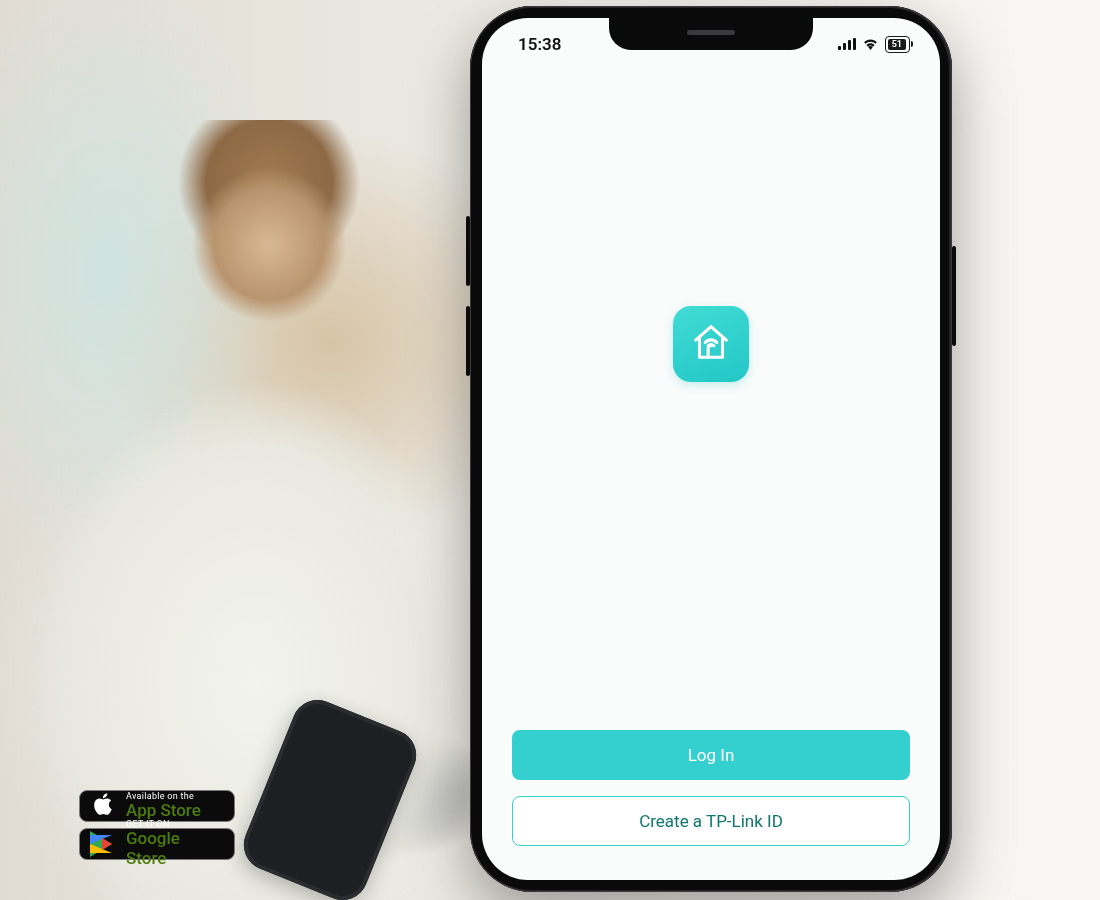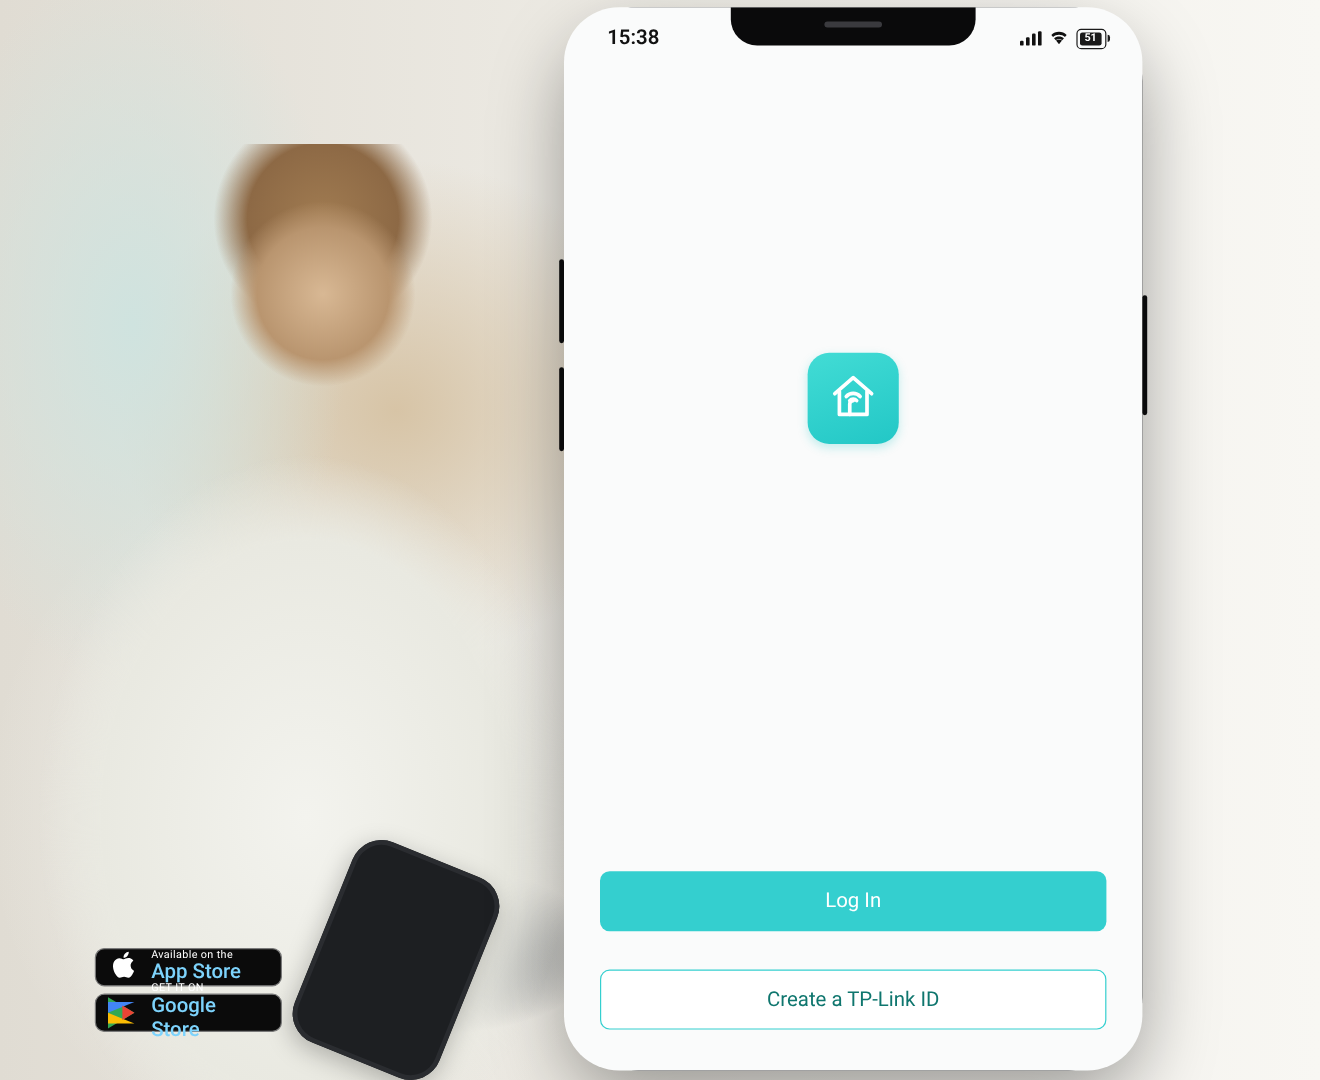--- a/index.html
+++ b/index.html
@@ -43,37 +43,37 @@
   .store-badge {
     width: 156px; height: 32px;
     background: #0b0b0b;
     border: 1px solid #7a7a7a;
     border-radius: 8px;
     display: flex; align-items: center;
     padding: 0 10px; gap: 10px;
     cursor: pointer;
   }
   .store-badge .mini { font-size: 9px; color: #fff; letter-spacing: 0.3px; line-height: 1; }
-  .store-badge .big  { font-size: 17px; color: #7dd3fc; font-weight: 500; line-height: 1.15; }
+  .store-badge .big  { font-size: 17px; color: #4d7c0f; font-weight: 500; line-height: 1.15; }
   .store-badge svg, .store-badge .play-tri { width: 26px; height: 26px; flex: 0 0 26px; }
   .play-tri { position: relative; }
   .play-tri div { position: absolute; }
   .play-tri .a { width: 0; height: 0; border-style: solid; border-width: 13px 0 13px 22px; border-color: transparent transparent transparent #34a853; left: 0; top: 0; }
   .play-tri .b { width: 0; height: 0; border-style: solid; border-width: 9px 0 0 22px; border-color: transparent transparent transparent #fbbc04; left: 0; top: 13px; }
   .play-tri .c { width: 0; height: 0; border-style: solid; border-width: 0 0 9px 22px; border-color: transparent transparent transparent #4285f4; left: 0; top: 4px; }
   .play-tri .d { width: 0; height: 0; border-style: solid; border-width: 6px 0 6px 10px; border-color: transparent transparent transparent #ea4335; left: 12px; top: 7px; }
 
   
   .phone-frame {
     position: absolute;
     left: 470px; top: 6px;
     width: 482px; height: 886px;
     background: #0a0a0b;
     border-radius: 62px;
-    padding: 0;
+    padding: 12px;
     box-shadow:
       0 0 0 1px #3a3a3d inset,
       -1px 0 0 2px #26262a inset,
       0 24px 60px rgba(0,0,0,0.35);
   }
   .phone-frame::before, .phone-frame::after {
     content: "";
     position: absolute;
     background: #0a0a0b;
     border-radius: 3px;
@@ -143,21 +143,21 @@
     width: 76px; height: 76px;
     border-radius: 18px;
     background: linear-gradient(160deg, #42dcd5 0%, #22c7c6 100%);
     display: flex; align-items: center; justify-content: center;
     box-shadow: 0 3px 8px rgba(34,199,198,0.25);
   }
   .logo-tile svg { width: 46px; height: 46px; }
 
   .button-stack {
     position: absolute; bottom: 34px; left: 0; right: 0;
-    display: flex; flex-direction: column; gap: 32px;
+    display: flex; flex-direction: column; gap: 16px;
     padding: 0 30px;
   }
   .btn {
     height: 50px;
     border-radius: 8px;
     font-size: 17px;
     display: flex; align-items: center; justify-content: center;
     cursor: pointer;
     font-weight: 400;
   }

